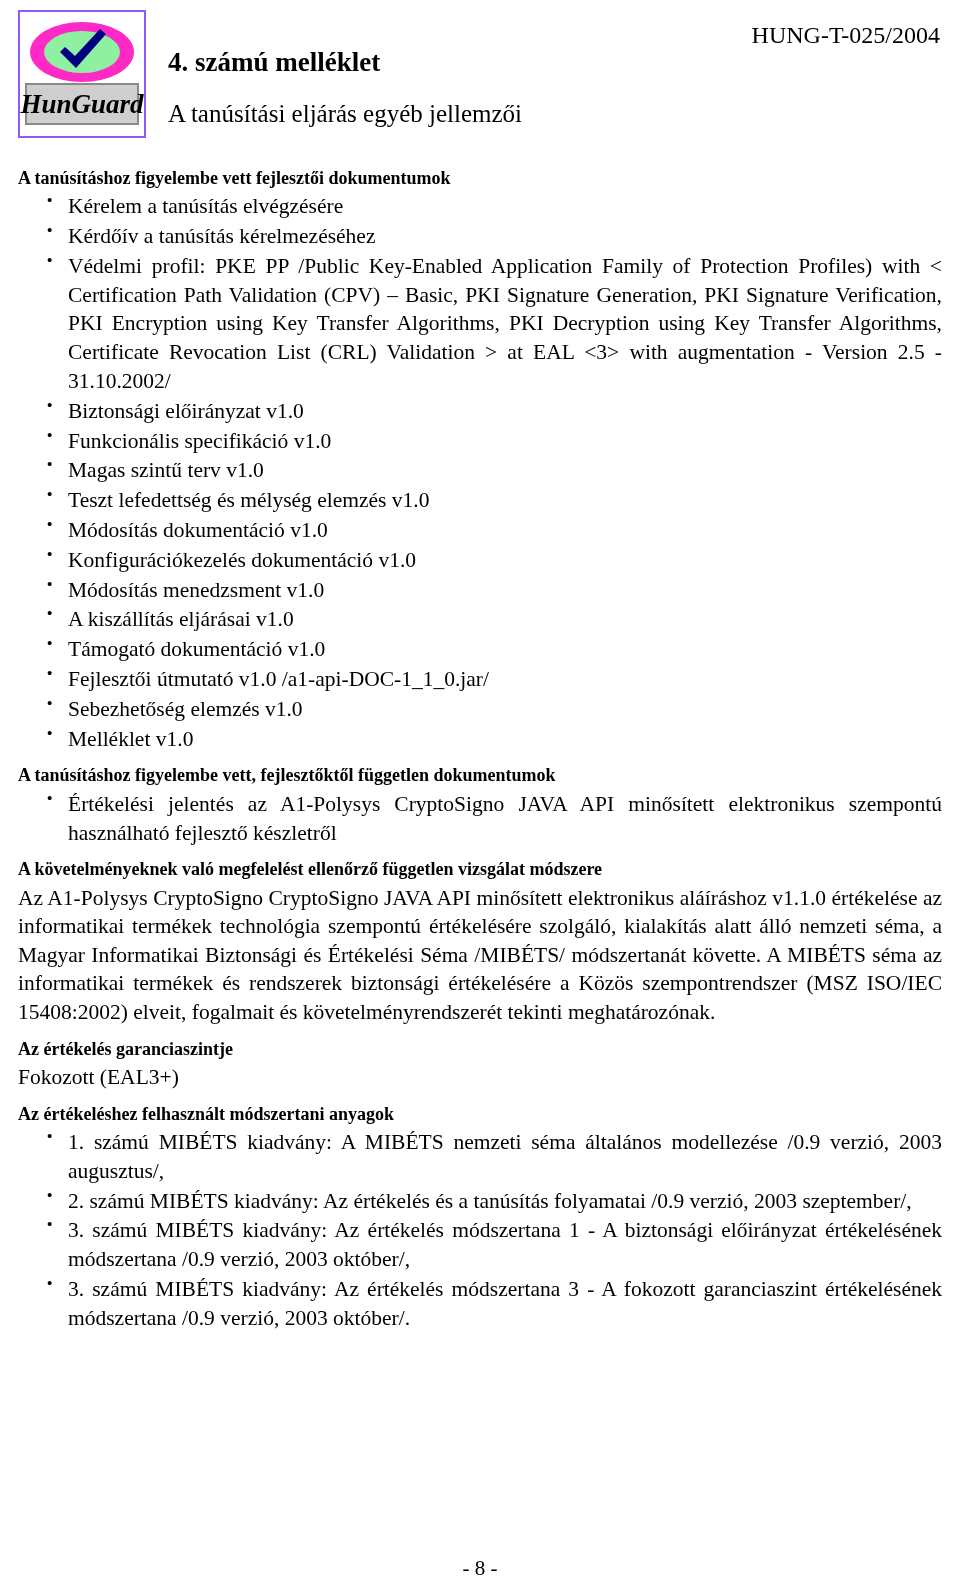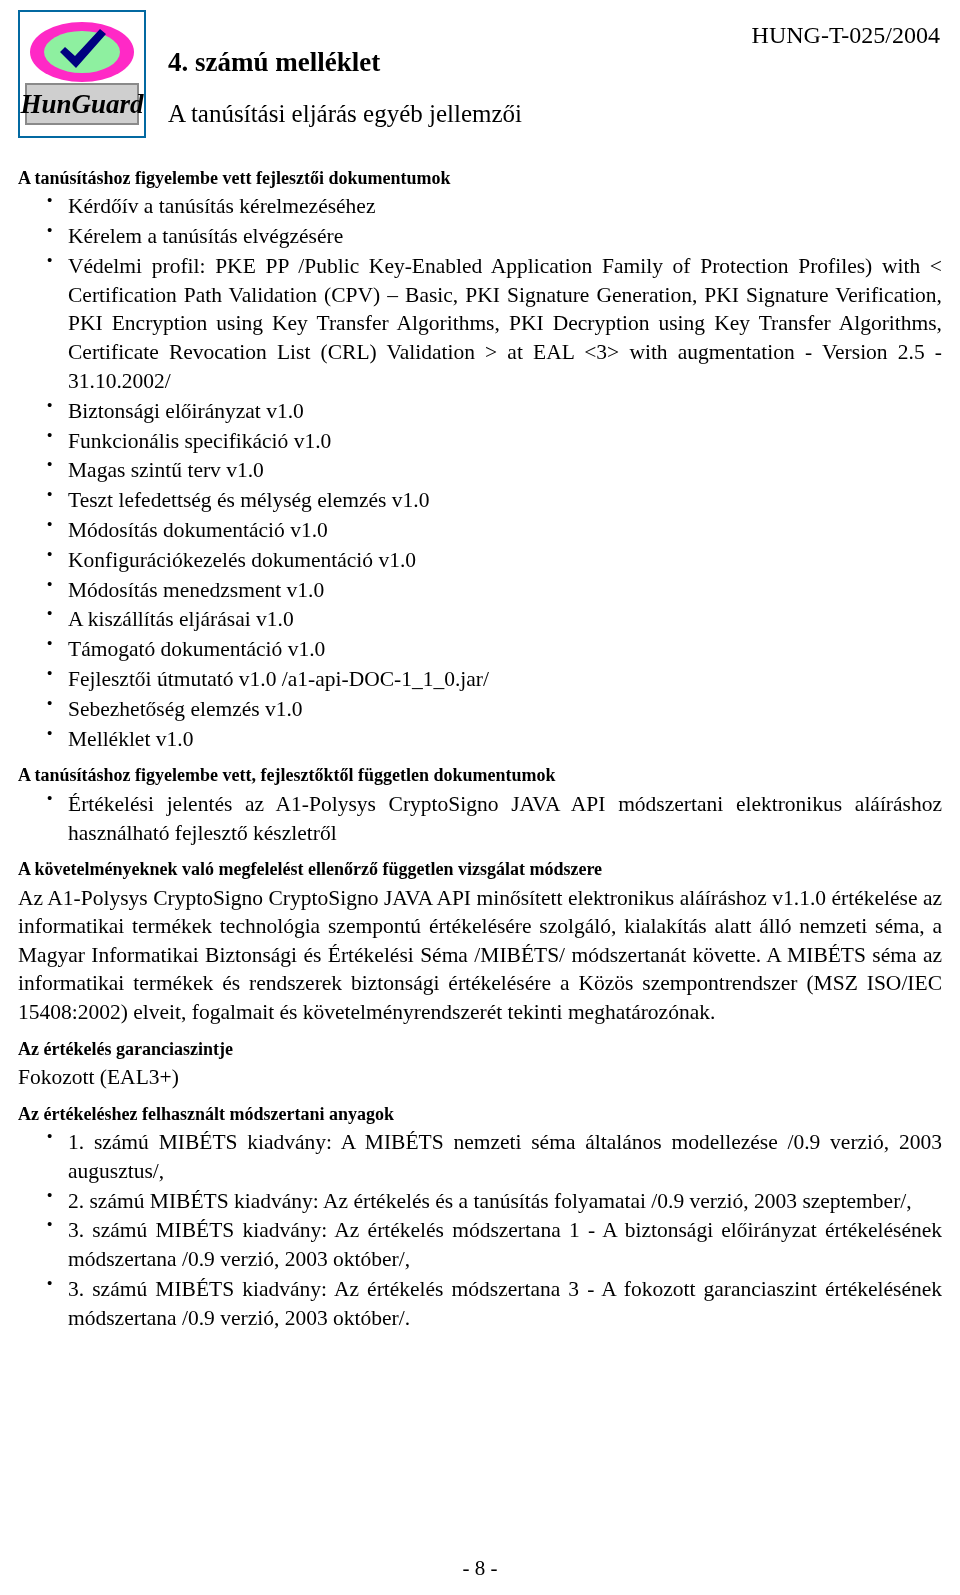--- a/index.html
+++ b/index.html
@@ -25,21 +25,21 @@
   .header {
     position: relative;
     height: 148px;
   }
   .logo {
     position: absolute;
     left: 0;
     top: 2px;
     width: 128px;
     height: 128px;
-    border: 2px solid #0369a1;
+    border: 2px solid #8b5cf6;
     background: #ffffff;
     box-sizing: border-box;
     overflow: hidden;
   }
   .logo svg { display: block; }
   .doc-code {
     position: absolute;
     right: 2px;
     top: 14px;
     font-size: 24px;
@@ -133,40 +133,40 @@
     <div class="doc-code">HUNG-T-025/2004</div>
 
     <div class="title-block">
       <div class="title-main">4. számú melléklet</div>
       <div class="title-sub">A tanúsítási eljárás egyéb jellemzői</div>
     </div>
   </div>
 
   <div class="section-head">A tanúsításhoz figyelembe vett fejlesztői dokumentumok</div>
   <ul class="bullets">
+    <li>Kérelem a tanúsítás elvégzésére</li>
     <li>Kérdőív a tanúsítás kérelmezéséhez</li>
-    <li>Kérelem a tanúsítás elvégzésére</li>
     <li>Védelmi profil: PKE PP /Public Key-Enabled Application Family of Protection Profiles) with &lt; Certification Path Validation (CPV) – Basic, PKI Signature Generation, PKI Signature Verification, PKI Encryption using Key Transfer Algorithms, PKI Decryption using Key Transfer Algorithms, Certificate Revocation List (CRL) Validation &gt; at EAL &lt;3&gt; with augmentation - Version 2.5 - 31.10.2002/</li>
     <li>Biztonsági előirányzat v1.0</li>
     <li>Funkcionális specifikáció v1.0</li>
     <li>Magas szintű terv v1.0</li>
     <li>Teszt lefedettség és mélység elemzés v1.0</li>
     <li>Módosítás dokumentáció v1.0</li>
     <li>Konfigurációkezelés dokumentáció v1.0</li>
     <li>Módosítás menedzsment v1.0</li>
     <li>A kiszállítás eljárásai v1.0</li>
     <li>Támogató dokumentáció v1.0</li>
     <li>Fejlesztői útmutató v1.0 /a1-api-DOC-1_1_0.jar/</li>
     <li>Sebezhetőség elemzés v1.0</li>
     <li>Melléklet v1.0</li>
   </ul>
 
   <div class="section-head">A tanúsításhoz figyelembe vett, fejlesztőktől független dokumentumok</div>
   <ul class="bullets">
-    <li>Értékelési jelentés az A1-Polysys CryptoSigno JAVA API módszertani elektronikus aláíráshoz használható fejlesztő készletről</li>
+    <li>Értékelési jelentés az A1-Polysys CryptoSigno JAVA API minősített elektronikus szempontú használható fejlesztő készletről</li>
   </ul>
 
   <div class="section-head">A követelményeknek való megfelelést ellenőrző független vizsgálat módszere</div>
   <p class="para blocktext">Az A1-Polysys CryptoSigno CryptoSigno JAVA API minősített elektronikus aláíráshoz v1.1.0 értékelése az informatikai termékek technológia szempontú értékelésére szolgáló, kialakítás alatt álló nemzeti séma, a Magyar Informatikai Biztonsági és Értékelési Séma /MIBÉTS/ módszertanát követte. A MIBÉTS séma az informatikai termékek és rendszerek biztonsági értékelésére a Közös szempontrendszer (MSZ ISO/IEC 15408:2002) elveit, fogalmait és követelményrendszerét tekinti meghatározónak.</p>
 
   <div class="section-head">Az értékelés garanciaszintje</div>
   <p class="plain-line">Fokozott (EAL3+)</p>
 
   <div class="section-head">Az értékeléshez felhasznált módszertani anyagok</div>
   <ul class="bullets">

